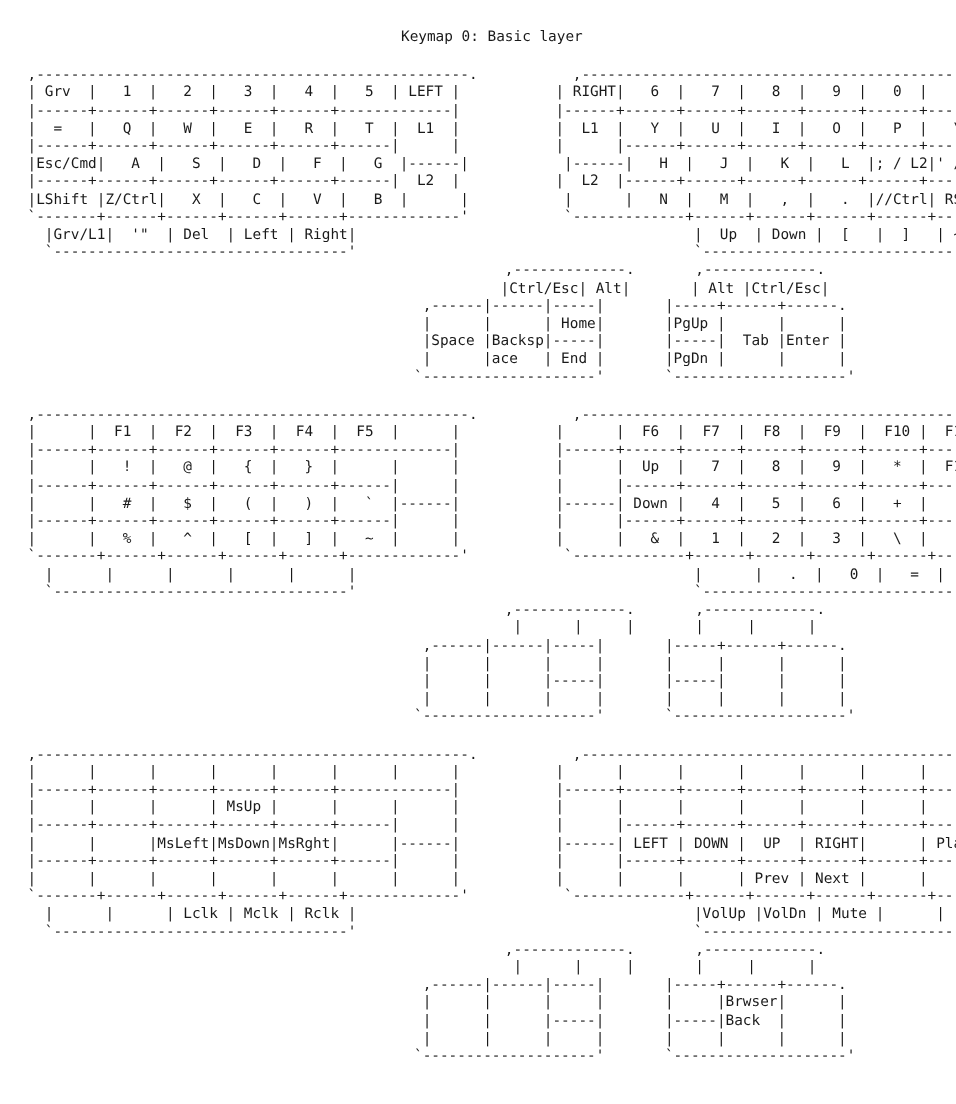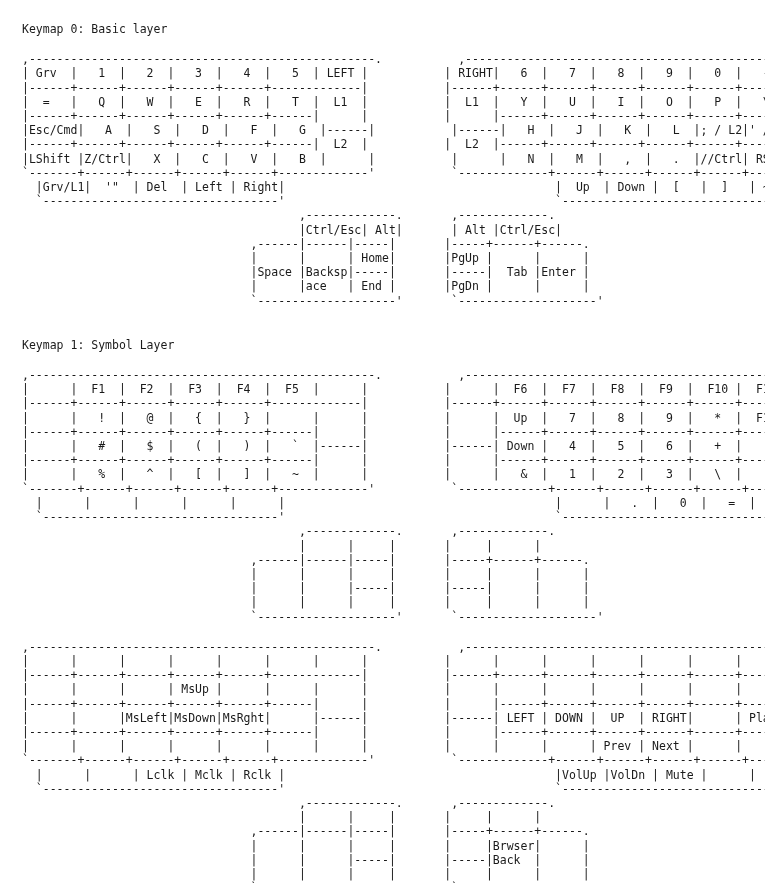--- a/index.html
+++ b/index.html
@@ -31,20 +31,21 @@
     padding: 0;
   }
   .ascii {
     font-size: 11.5px;
     line-height: 14.2px;
     white-space: pre;
     margin: 0;
     padding: 0;
     letter-spacing: 0px;
     font-family: "DejaVu Sans Mono", "Liberation Mono", monospace;
+    text-align: center;
   }
   .block-gap-top {
     height: 16px;
   }
   .sec0-title { margin-top: 22px; }
   .sec-title-spacing { margin-top: 30px; }
 </style>
 </head>
 <body>
 
@@ -67,21 +68,20 @@
     <pre class="ascii">                                        ,-------------.       ,-------------.
                                         |Ctrl/Esc| Alt|       | Alt |Ctrl/Esc|
                                  ,------|------|-----|       |-----+------+------.
                                  |      |      | Home|       |PgUp |      |      |
                                  |Space |Backsp|-----|       |-----|  Tab |Enter |
                                  |      |ace   | End |       |PgDn |      |      |
                                  `--------------------'       `--------------------'</pre>
   </div>
 
   <div class="section">
-    <pre class="ascii section-title sec-title-spacing">Keymap 1: Symbol Layer</pre>
     <div class="block-gap-top"></div>
     <pre class="ascii">,--------------------------------------------------.           ,--------------------------------------------------.
 |      |  F1  |  F2  |  F3  |  F4  |  F5  |      |           |      |  F6  |  F7  |  F8  |  F9  |  F10 |  F11 |
 |------+------+------+------+------+-------------|           |------+------+------+------+------+------+------|
 |      |   !  |   @  |   {  |   }  |      |      |           |      |  Up  |   7  |   8  |   9  |   *  |  F12 |
 |------+------+------+------+------+------|      |           |      |------+------+------+------+------+------|
 |      |   #  |   $  |   (  |   )  |   `  |------|           |------| Down |   4  |   5  |   6  |   +  |      |
 |------+------+------+------+------+------|      |           |      |------+------+------+------+------+------|
 |      |   %  |   ^  |   [  |   ]  |   ~  |      |           |      |   &amp;  |   1  |   2  |   3  |   \  |      |
 `-------+------+------+------+------+-------------'           `-------------+------+------+------+------+------'

